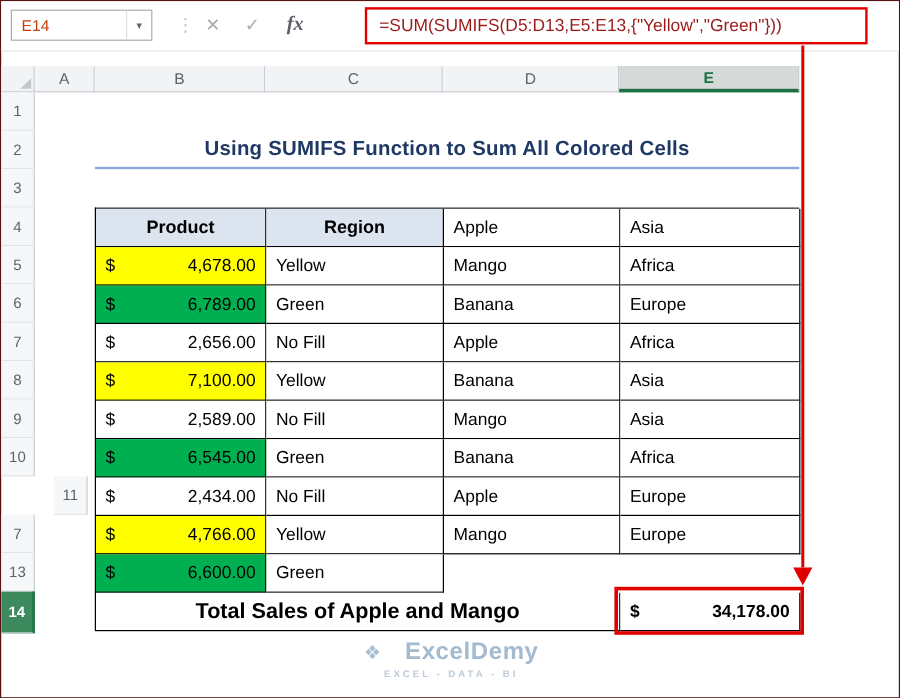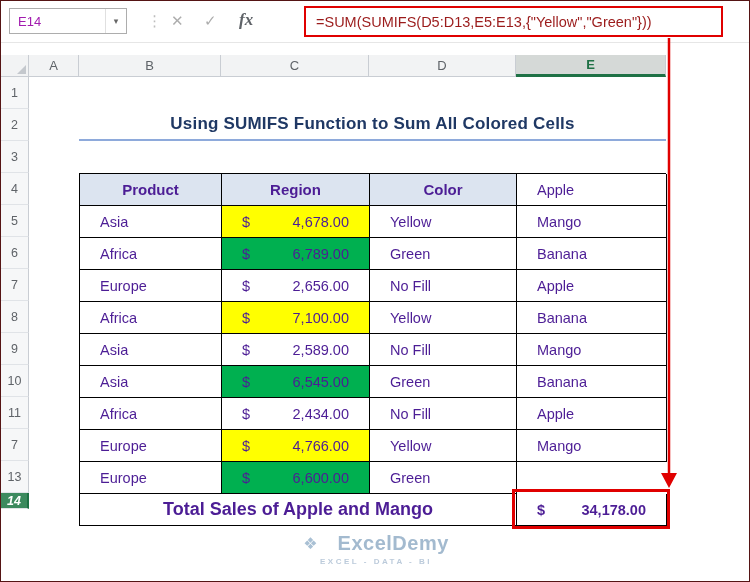--- a/index.html
+++ b/index.html
@@ -12,21 +12,21 @@
   }
   body{ background:#ffffff; font-family:"Liberation Sans", sans-serif; }
   #app{
     position:relative; width:750px; height:582px; background:#fff;
     border:1px solid #551414; overflow:hidden;
   }
 
   
   .topbar{ position:absolute; left:0; top:0; width:750px; height:42px; background:#fff; border-bottom:1px solid #e6e6e6; }
   .namebox{ position:absolute; left:8px; top:7px; width:118px; height:26px; border:1px solid #adadad; background:#fff; display:flex; align-items:center; }
-  .nb-val{ flex:1; padding-left:8px; font-size:13px; color:#a21caf; }
+  .nb-val{ flex:1; padding-left:8px; font-size:13px; color:#c2410c; }
   .nb-sep{ width:1px; height:100%; background:#e0e0e0; }
   .nb-arrow{ width:20px; text-align:center; color:#666; font-size:9px; cursor:pointer; }
   .dots{ position:absolute; left:146px; top:11px; color:#bdbdbd; font-size:15px; }
   .fb-icon{ position:absolute; top:11px; font-size:15px; color:#adadad; }
   .fb-icon.cancel{ left:170px; }
   .fb-icon.confirm{ left:203px; }
   .fb-icon.fx{ left:238px; top:9px; font-family:"Liberation Serif", serif; font-style:italic; font-weight:bold; font-size:17px; color:#5f6368; }
   .formula-box{ position:absolute; left:303px; top:5px; width:419px; height:31px; border:2px solid var(--red); background:#fff; display:flex; align-items:center; padding-left:10px; }
   .formula-text{ font-size:14.5px; color:#9b1b1b; white-space:nowrap; }
 
@@ -34,21 +34,21 @@
   .corner{ position:absolute; left:0; top:54px; width:28px; height:22px; background:#f2f3f4; border-right:1px solid #c9cdd3; border-bottom:1px solid #c9cdd3; }
   .corner:after{ content:""; position:absolute; right:2px; bottom:2px; width:0; height:0; border-left:9px solid transparent; border-bottom:9px solid #c4c8cd; }
   .col-h{ position:absolute; top:54px; height:22px; background:#f2f3f4; border-right:1px solid #c9cdd3; border-bottom:1px solid #c9cdd3; color:#5f6368; font-size:13px; display:flex; align-items:center; justify-content:center; cursor:pointer; }
   .col-h.selected{ background:#d5d9d7; border-bottom:3px solid var(--green); color:var(--green); font-weight:bold; }
   .row-h{ position:absolute; left:0; width:28px; background:#f6f7f8; border-right:1px solid #c9cdd3; border-bottom:1px solid #e0e3e7; color:#5f6368; font-size:12.5px; display:flex; align-items:center; justify-content:center; cursor:pointer; }
   .row-h.selected{ background:#3c8a5e; color:#ffffff; font-weight:bold; border-right:2px solid var(--green); }
 
   
   .title-cell{ position:absolute; left:78px; top:108px; width:587px; height:32px; display:flex; align-items:center; justify-content:center; font-weight:bold; font-size:17px; color:var(--title); border-bottom:2px solid var(--underline); letter-spacing:.2px; }
   .table{ position:absolute; left:78px; top:172px; width:587px; display:grid; grid-template-columns:142px 148px 147px 150px; border-top:1px solid #000; border-left:1px solid #000; background:#fff; }
-  .tcell{ height:32px; border-right:1px solid #000; border-bottom:1px solid #000; display:flex; align-items:center; font-size:14.5px; color:#4c1d95; background:#fff; padding:0 20px; cursor:cell; }
+  .tcell{ height:32px; border-right:1px solid #000; border-bottom:1px solid #000; display:flex; align-items:center; font-size:14.5px; color:#000000; background:#fff; padding:0 8px; cursor:cell; }
   .tcell.header{ background:var(--thead); font-weight:bold; justify-content:center; font-size:15px; }
   .tcell.sales{ justify-content:space-between; }
   .tcell.total-label{ grid-column:1 / span 3; justify-content:center; font-weight:bold; font-size:18px; }
   .tcell.total-value{ font-weight:bold; justify-content:space-between; }
 
   
   .result-box{ position:absolute; left:511px; top:488px; width:158px; height:40px; border:3px solid var(--red); pointer-events:none; }
   .arrow-svg{ position:absolute; left:0; top:0; pointer-events:none; }
   .arrow-line{ stroke:var(--red); stroke-width:2.5; }
   .arrow-head{ fill:var(--red); }
@@ -80,21 +80,20 @@
     </div>
   </div>
 
   <div class="corner"></div>
 
   <div class="title-cell">Using SUMIFS Function to Sum All Colored Cells</div>
 
   <div class="table" id="dataTable">
       <div class="tcell header">Product</div>
       <div class="tcell header">Region</div>
-      <div class="tcell header">Color</div>
       <div class="tcell">Apple</div>
       <div class="tcell">Asia</div>
       <div class="tcell sales" style="background: rgb(255, 255, 0);">
         <span class="cur">$</span>
         <span class="amt">4,678.00</span>
       </div>
       <div class="tcell">Yellow</div>
       <div class="tcell">Mango</div>
       <div class="tcell">Africa</div>
       <div class="tcell sales" style="background: rgb(0, 176, 80);">
@@ -181,17 +180,17 @@
     <div class="row-h" style="top: 76px; height: 32px;">1</div>
     <div class="row-h" style="top: 108px; height: 32px;">2</div>
     <div class="row-h" style="top: 140px; height: 32px;">3</div>
     <div class="row-h" style="top: 172px; height: 32px;">4</div>
     <div class="row-h" style="top: 204px; height: 32px;">5</div>
     <div class="row-h" style="top: 236px; height: 32px;">6</div>
     <div class="row-h" style="top: 268px; height: 32px;">7</div>
     <div class="row-h" style="top: 300px; height: 32px;">8</div>
     <div class="row-h" style="top: 332px; height: 32px;">9</div>
     <div class="row-h" style="top: 364px; height: 32px;">10</div>
-    <div class="row-h" style="top: 396px; height: 32px;">11</div>
+    <div class="row-h" style="top: 396px; height: 32px; margin-left: 44px;">11</div>
     <div class="row-h" style="top: 428px; height: 32px;">7</div>
     <div class="row-h" style="top: 460px; height: 32px; text-align: center;">13</div>
-    <div class="row-h selected" style="top: 492px; height: 16px; font-style: italic;">14</div>
+    <div class="row-h selected" style="top: 492px; height: 35px;">14</div>
   </div>
 
 </body></html>

